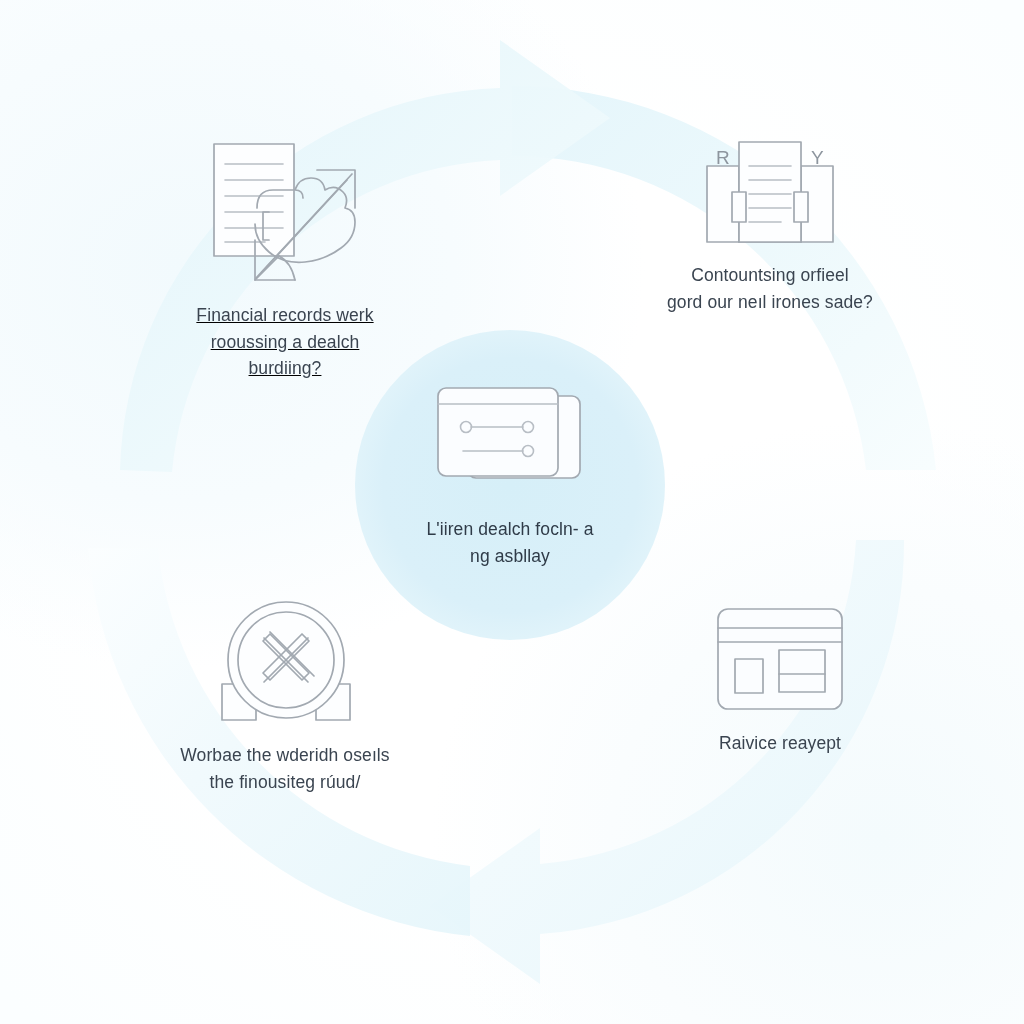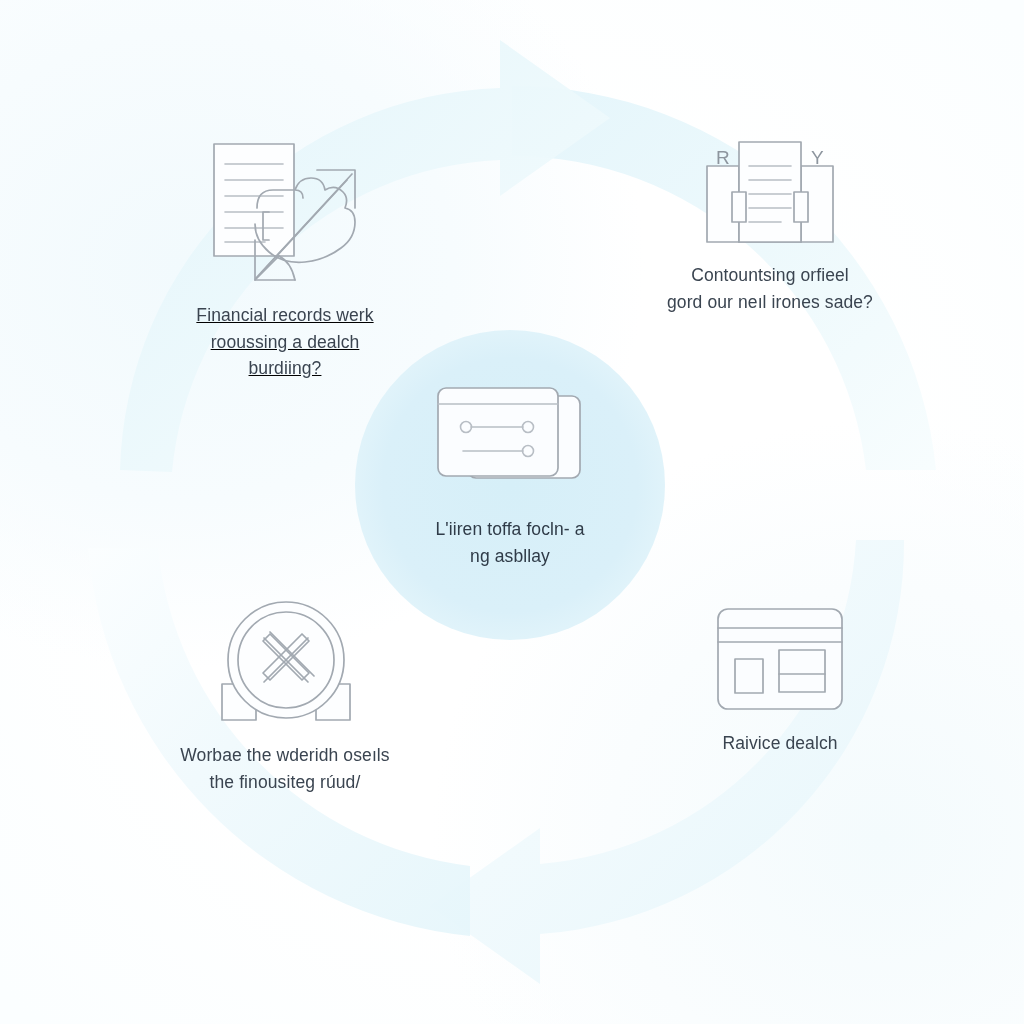--- a/index.html
+++ b/index.html
@@ -215,21 +215,21 @@
           <circle cx="98" cy="47" r="5.5" fill="none"></circle>
           <line x1="41" y1="47" x2="93" y2="47"></line>
         </g>
 
         <g class="stroke-lite">
           <circle cx="98" cy="71" r="5.5" fill="none"></circle>
           <line x1="33" y1="71" x2="93" y2="71"></line>
         </g>
       </svg>
     </div>
-    <div class="label">L'iiren toffa focln- a
+    <div class="label">L'iiren dealch focln- a
 ng asbllay</div>
   </div>
 
   <div class="node" id="node-reconcile">
     <div class="icon-wrap">
       <svg width="146" height="130" viewBox="0 0 146 130">
 
         <rect class="stroke-thin fill-paper" x="10" y="86" width="34" height="36"></rect>
         <rect class="stroke-thin fill-paper" x="104" y="86" width="34" height="36"></rect>
 
@@ -257,16 +257,16 @@
     <div class="icon-wrap">
       <svg width="134" height="112" viewBox="0 0 134 112">
         <rect class="stroke-thin fill-card" x="5" y="5" width="124" height="100" rx="10"></rect>
         <line class="stroke-thin" x1="5" y1="24" x2="129" y2="24"></line>
         <line class="stroke-thin" x1="5" y1="38" x2="129" y2="38"></line>
         <rect class="stroke-thin fill-card" x="22" y="55" width="28" height="34"></rect>
         <rect class="stroke-thin fill-card" x="66" y="46" width="46" height="42"></rect>
         <line class="stroke-thin" x1="66" y1="70" x2="112" y2="70"></line>
       </svg>
     </div>
-    <div class="label">Raivice dealch</div>
+    <div class="label">Raivice reayept</div>
   </div>
 
 </div>
 
 </body></html>

